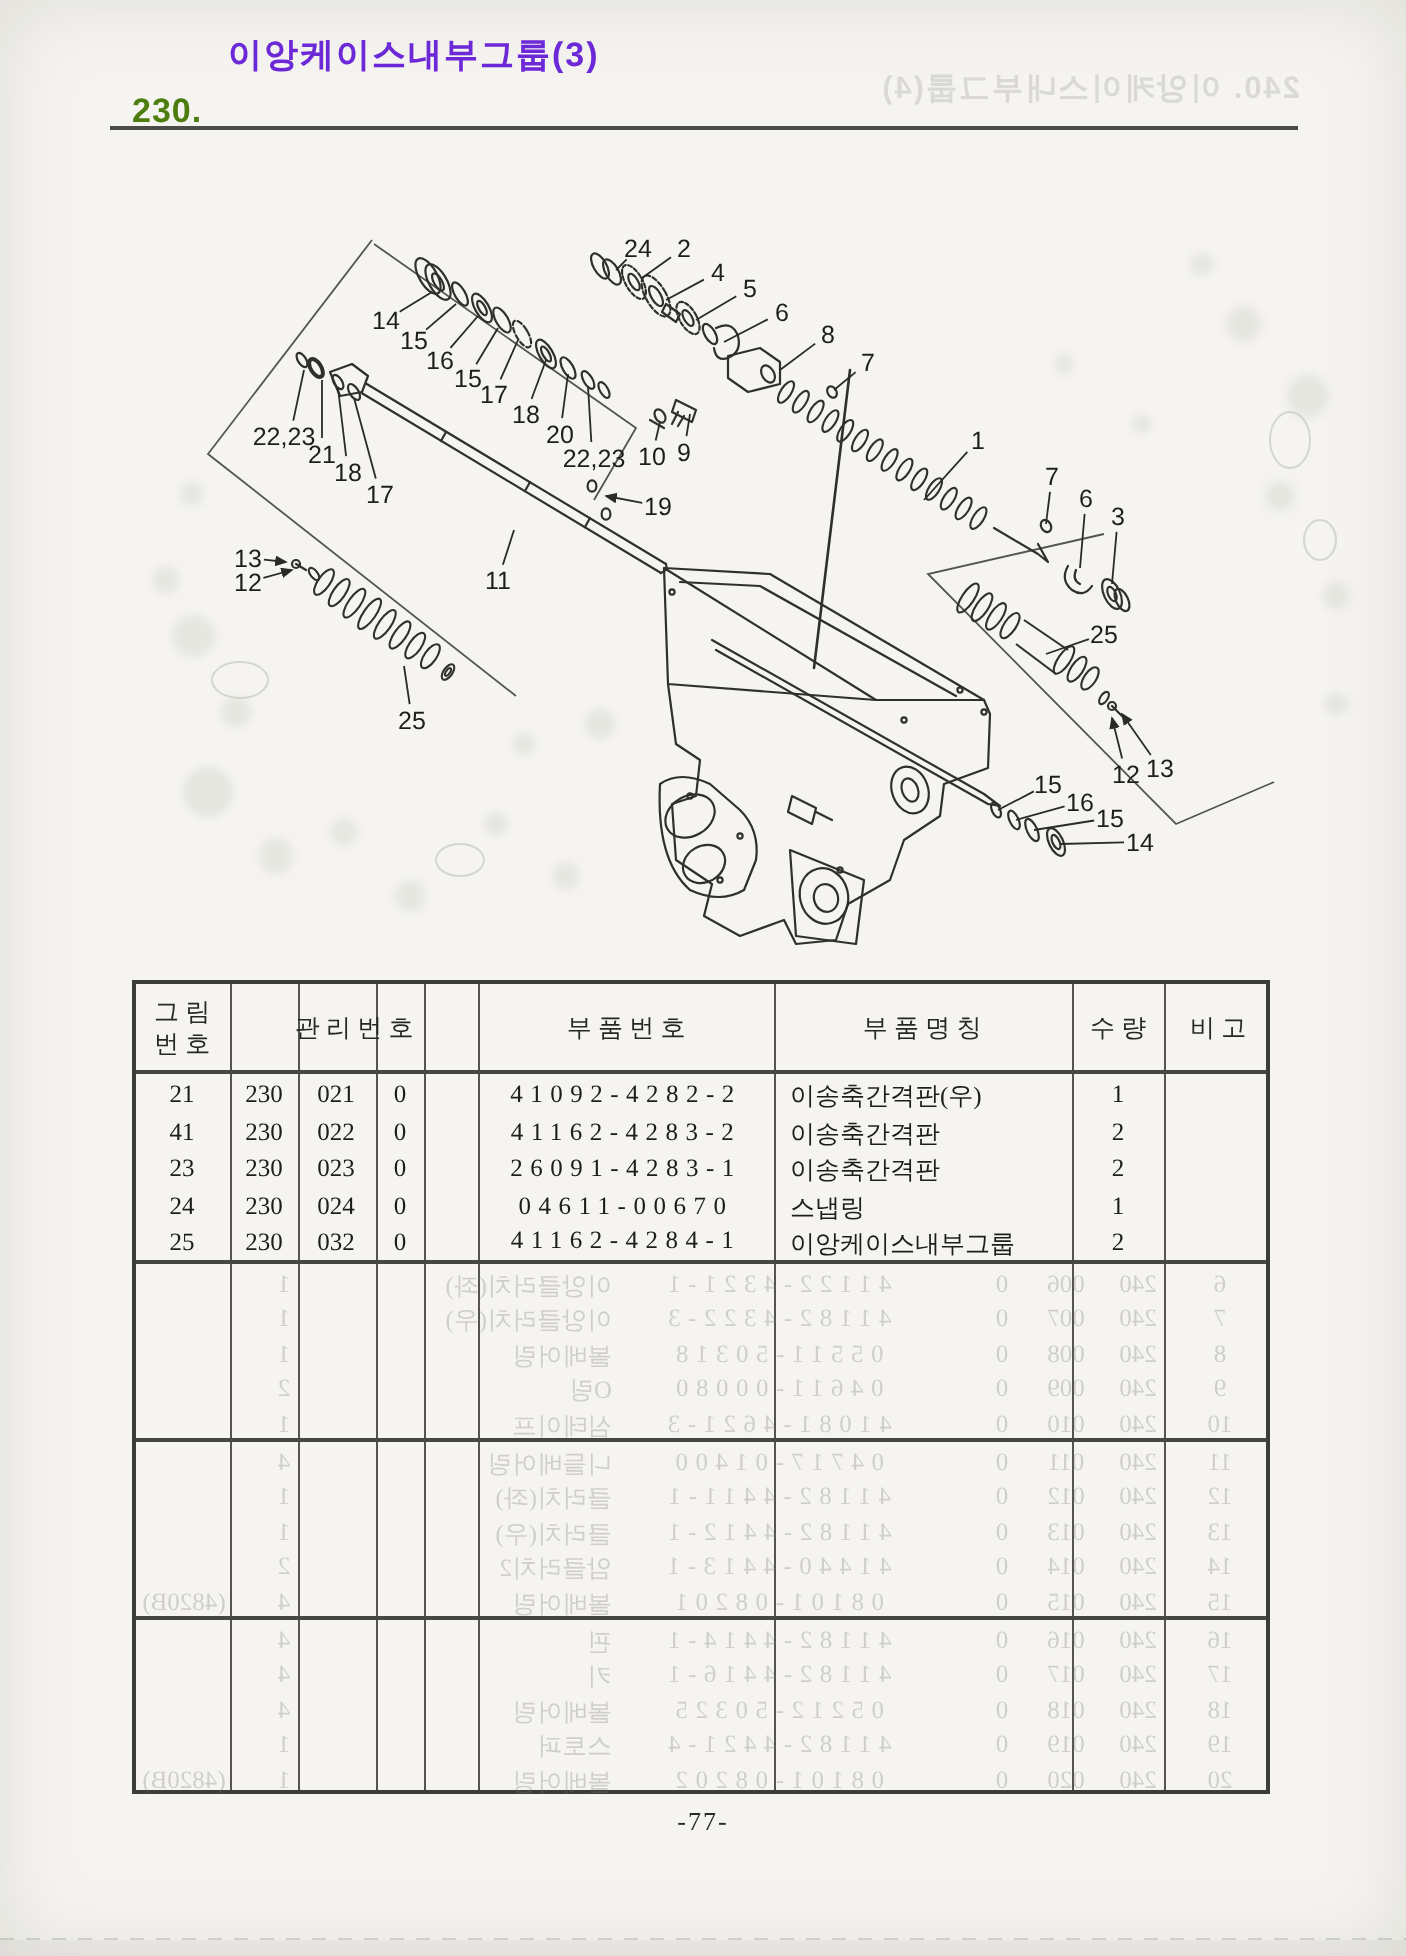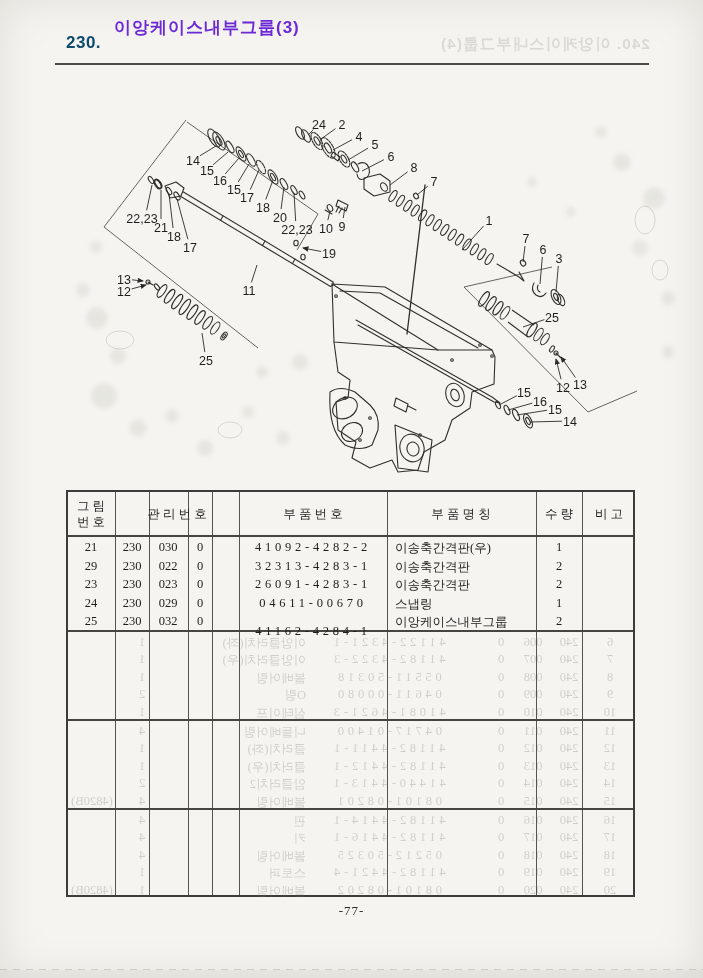--- a/index.html
+++ b/index.html
@@ -5,21 +5,21 @@
   html,body{margin:0;padding:0;}
   body{
     width:703px;height:978px;position:relative;overflow:hidden;
     background:#f5f4f0;
     font-family:"Liberation Serif", serif;
     color:#1c1c1c;
   }
   .vignette{position:absolute;inset:0;pointer-events:none;
     box-shadow:inset 0 0 40px rgba(120,120,110,.18);}
   
-  .hdr-num{position:absolute;left:66px;top:33px;font:700 17px "Liberation Sans",sans-serif;letter-spacing:.5px;color:#0c4a6e;}
+  .hdr-num{position:absolute;left:66px;top:46px;font:700 17px "Liberation Sans",sans-serif;letter-spacing:.5px;color:#4d7c0f;}
   .hdr-title{position:absolute;left:114px;top:16px;font:700 17px "Liberation Sans",sans-serif;letter-spacing:1px;color:#6d28d9;}
   .hdr-ghost{position:absolute;left:405px;top:34px;width:245px;text-align:left;
     font:700 15.5px "Liberation Sans",sans-serif;letter-spacing:1px;
     transform:scaleX(-1);opacity:.16;color:#55554e;white-space:nowrap;}
   .hdr-rule{position:absolute;left:55px;top:63px;width:594px;height:2px;background:#4b4b48;}
   
   #diagram{position:absolute;left:0;top:0;}
   
   .tbl{position:absolute;left:66px;top:490px;width:569px;height:407px;border:2px solid #3c3c3a;box-sizing:border-box;background:transparent;}
   .vl{position:absolute;top:0;bottom:0;width:1px;background:#55544f;}
@@ -320,51 +320,51 @@
   <div class="hcell" style="left:23px;top:22px">번  호</div>
   <div class="hcell" style="left:109px;top:14px">관  리  번  호</div>
   <div class="hcell" style="left:245px;top:14px">부  품  번  호</div>
   <div class="hcell" style="left:393px;top:14px">부  품  명  칭</div>
   <div class="hcell" style="left:491px;top:14px">수  량</div>
   <div class="hcell" style="left:541px;top:14px">비  고</div>
 
   <div id="rows-real">
       <div class="rowcell cnum" style="left:23px;top:48px">21</div>
       <div class="rowcell cnum" style="left:64px;top:48px">230</div>
-      <div class="rowcell cnum" style="left:100px;top:48px">030</div>
+      <div class="rowcell cnum" style="left:100px;top:48px">021</div>
       <div class="rowcell cnum" style="left:132px;top:48px">0</div>
       <div class="rowcell partno" style="left:245px;top:48px">41092-4282-2</div>
       <div class="rowcell " style="left:327px;top:48px">이송축간격판(우)</div>
       <div class="rowcell cnum" style="left:491px;top:48px">1</div>
-      <div class="rowcell cnum" style="left:23px;top:66.6px">29</div>
+      <div class="rowcell cnum" style="left:23px;top:66.6px">41</div>
       <div class="rowcell cnum" style="left:64px;top:66.6px">230</div>
       <div class="rowcell cnum" style="left:100px;top:66.6px">022</div>
       <div class="rowcell cnum" style="left:132px;top:66.6px">0</div>
-      <div class="rowcell partno" style="left:245px;top:66.6px">32313-4283-1</div>
+      <div class="rowcell partno" style="left:245px;top:66.6px">41162-4283-2</div>
       <div class="rowcell " style="left:327px;top:66.6px">이송축간격판</div>
       <div class="rowcell cnum" style="left:491px;top:66.6px">2</div>
       <div class="rowcell cnum" style="left:23px;top:85.2px">23</div>
       <div class="rowcell cnum" style="left:64px;top:85.2px">230</div>
       <div class="rowcell cnum" style="left:100px;top:85.2px">023</div>
       <div class="rowcell cnum" style="left:132px;top:85.2px">0</div>
       <div class="rowcell partno" style="left:245px;top:85.2px">26091-4283-1</div>
       <div class="rowcell " style="left:327px;top:85.2px">이송축간격판</div>
       <div class="rowcell cnum" style="left:491px;top:85.2px">2</div>
       <div class="rowcell cnum" style="left:23px;top:103.80000000000001px">24</div>
       <div class="rowcell cnum" style="left:64px;top:103.80000000000001px">230</div>
-      <div class="rowcell cnum" style="left:100px;top:103.80000000000001px">029</div>
+      <div class="rowcell cnum" style="left:100px;top:103.80000000000001px">024</div>
       <div class="rowcell cnum" style="left:132px;top:103.80000000000001px">0</div>
       <div class="rowcell partno" style="left:245px;top:103.80000000000001px">04611-00670</div>
       <div class="rowcell " style="left:327px;top:103.80000000000001px">스냅링</div>
       <div class="rowcell cnum" style="left:491px;top:103.80000000000001px">1</div>
       <div class="rowcell cnum" style="left:23px;top:122.4px">25</div>
       <div class="rowcell cnum" style="left:64px;top:122.4px">230</div>
       <div class="rowcell cnum" style="left:100px;top:122.4px">032</div>
       <div class="rowcell cnum" style="left:132px;top:122.4px">0</div>
-      <div class="rowcell partno" style="left:245px;top:132px">41162-4284-1</div>
+      <div class="rowcell partno" style="left:245px;top:121px">41162-4284-1</div>
       <div class="rowcell " style="left:327px;top:122.4px">이앙케이스내부그룹</div>
       <div class="rowcell cnum" style="left:491px;top:122.4px">2</div>
     </div>
   <div id="ghost-s0" class="gsec" style="top:141px;height:86px">
       <div class="rowcell cnum" style="left:23px;top:2px">6</div>
       <div class="rowcell cnum" style="left:64px;top:2px">240</div>
       <div class="rowcell cnum" style="left:100px;top:2px">006</div>
       <div class="rowcell cnum" style="left:132px;top:2px">0</div>
       <div class="rowcell partno" style="left:245px;top:2px">41122-4321-1</div>
       <div class="rowcell " style="left:327px;top:2px">이앙클러치(좌)</div>

